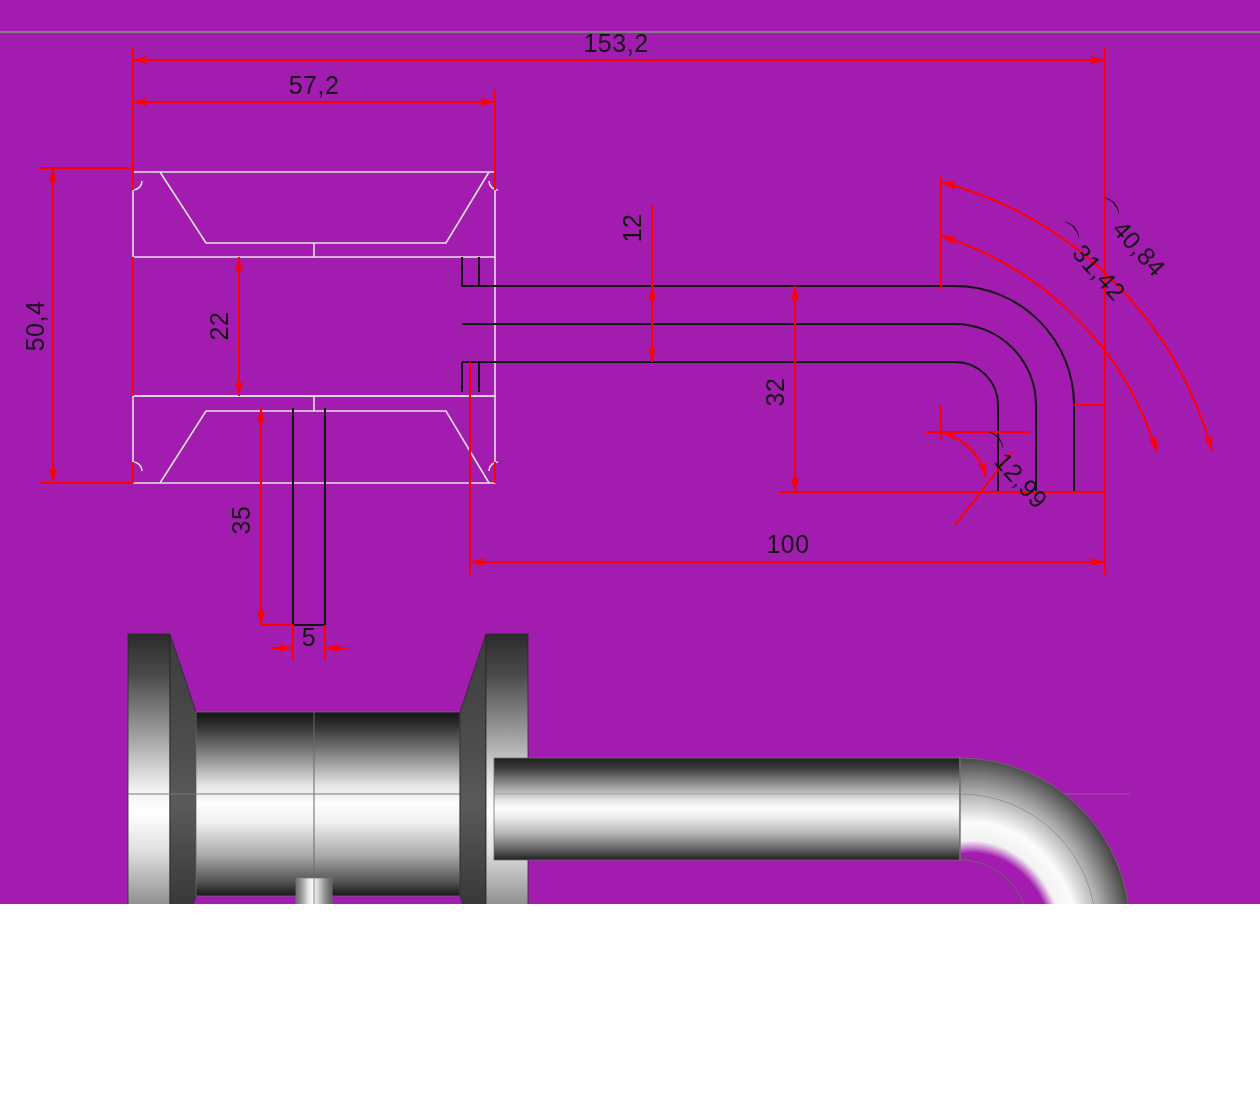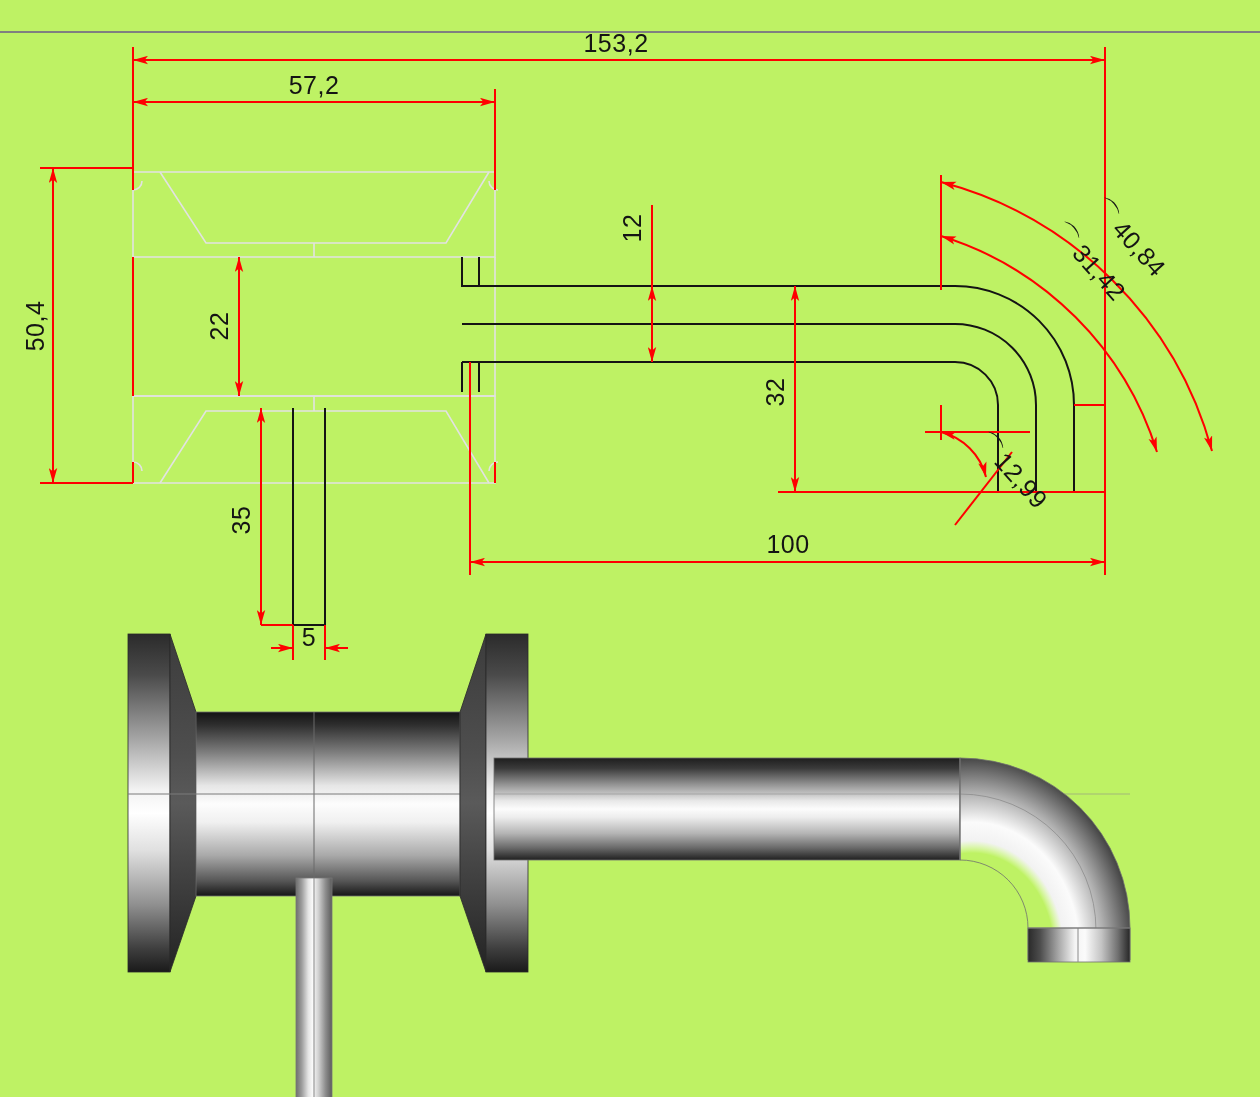--- a/index.html
+++ b/index.html
@@ -7,22 +7,22 @@
     margin: 0;
     padding: 0;
     background: #ffffff;
   }
   body {
     font-family: "Liberation Sans", sans-serif;
   }
   #sheet {
     position: relative;
     width: 1260px;
-    height: 1097px;
-    background: #bef264;
+    height: 904px;
+    background: #a21caf;
     overflow: hidden;
   }
   #sheet svg {
     position: absolute;
     left: 0;
     top: 0;
   }
   .dimtext {
     font-family: "Liberation Sans", sans-serif;
     font-size: 25px;

